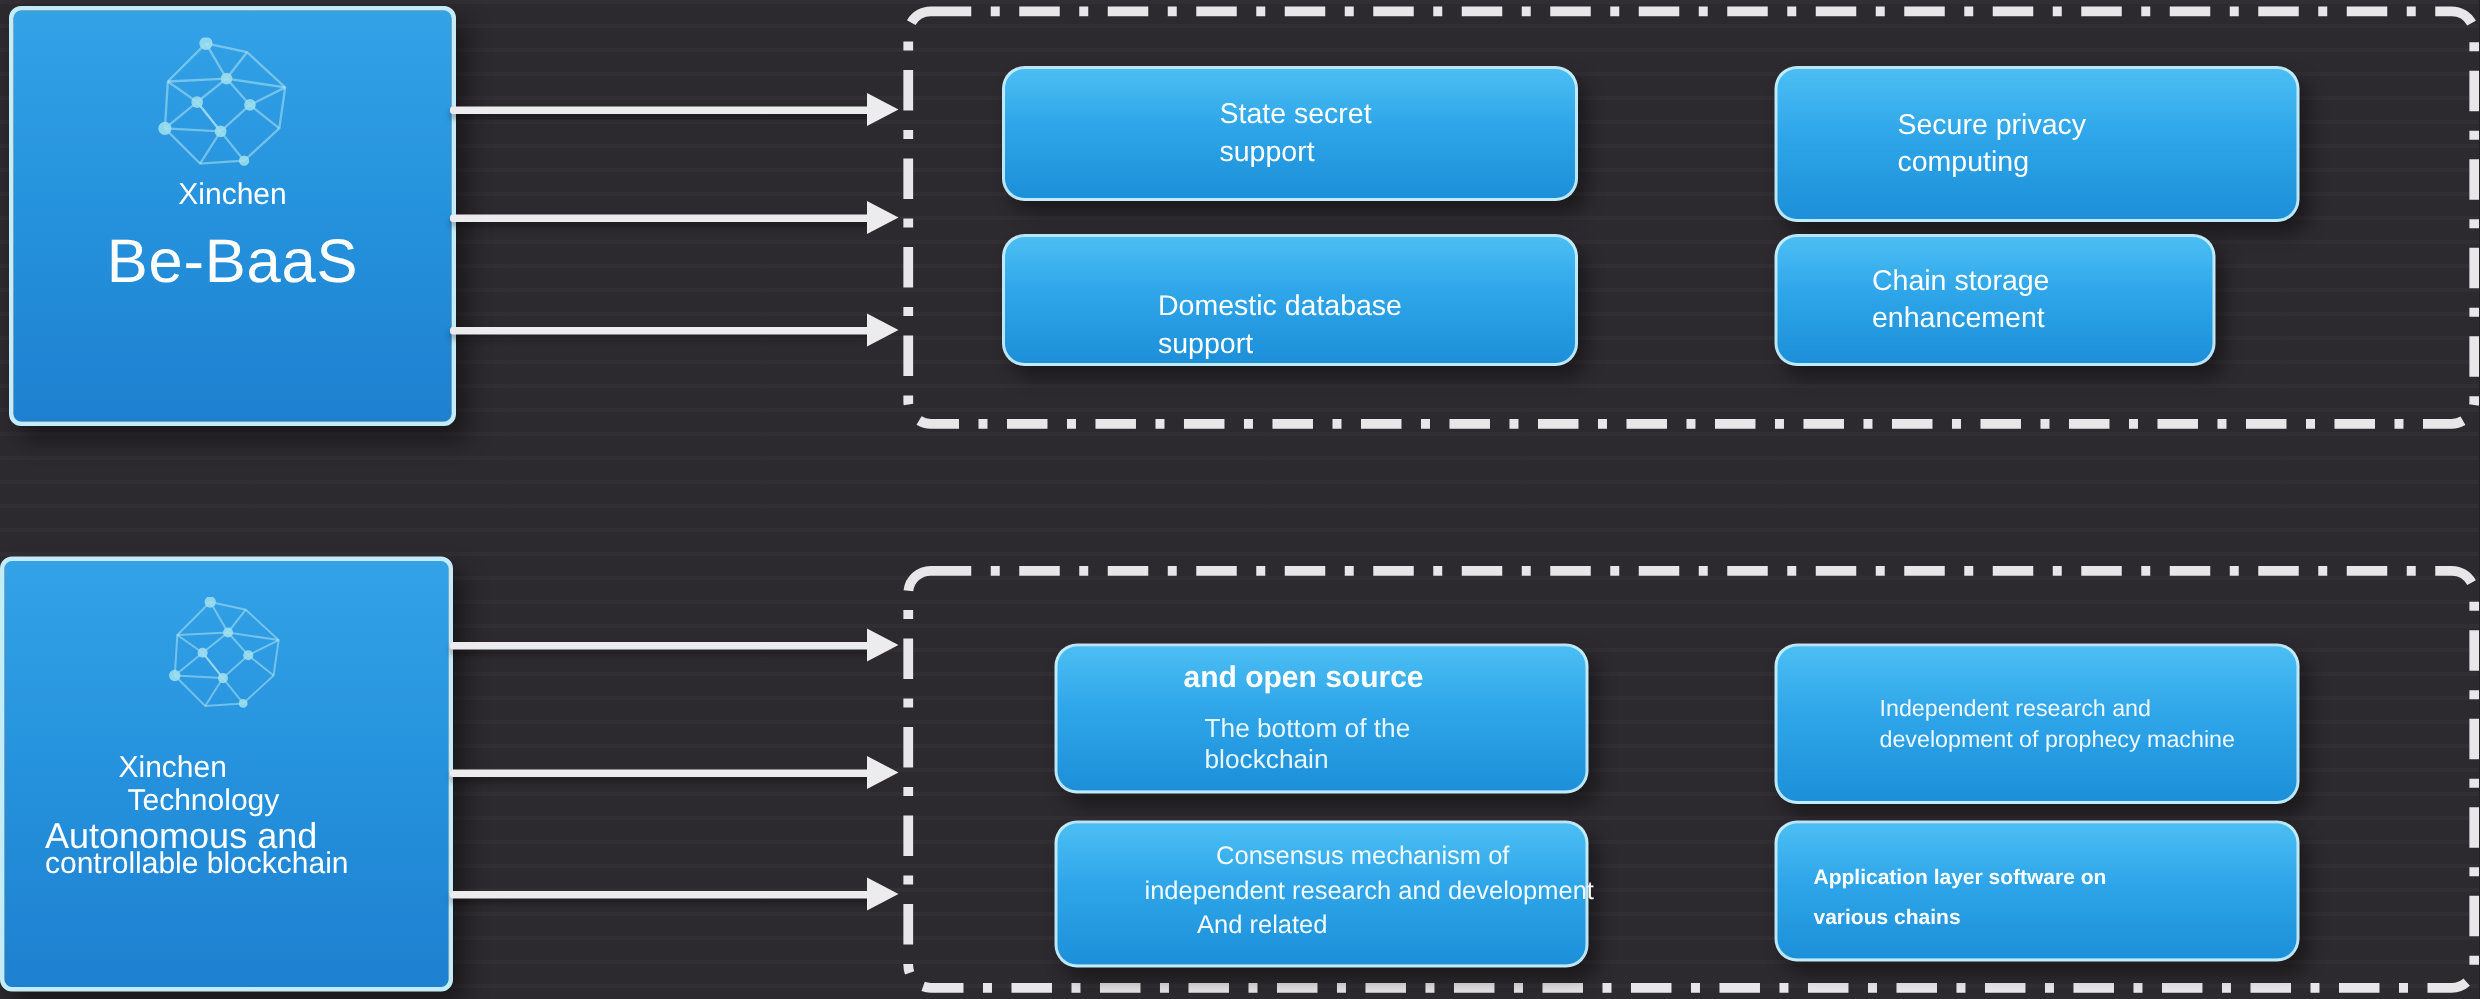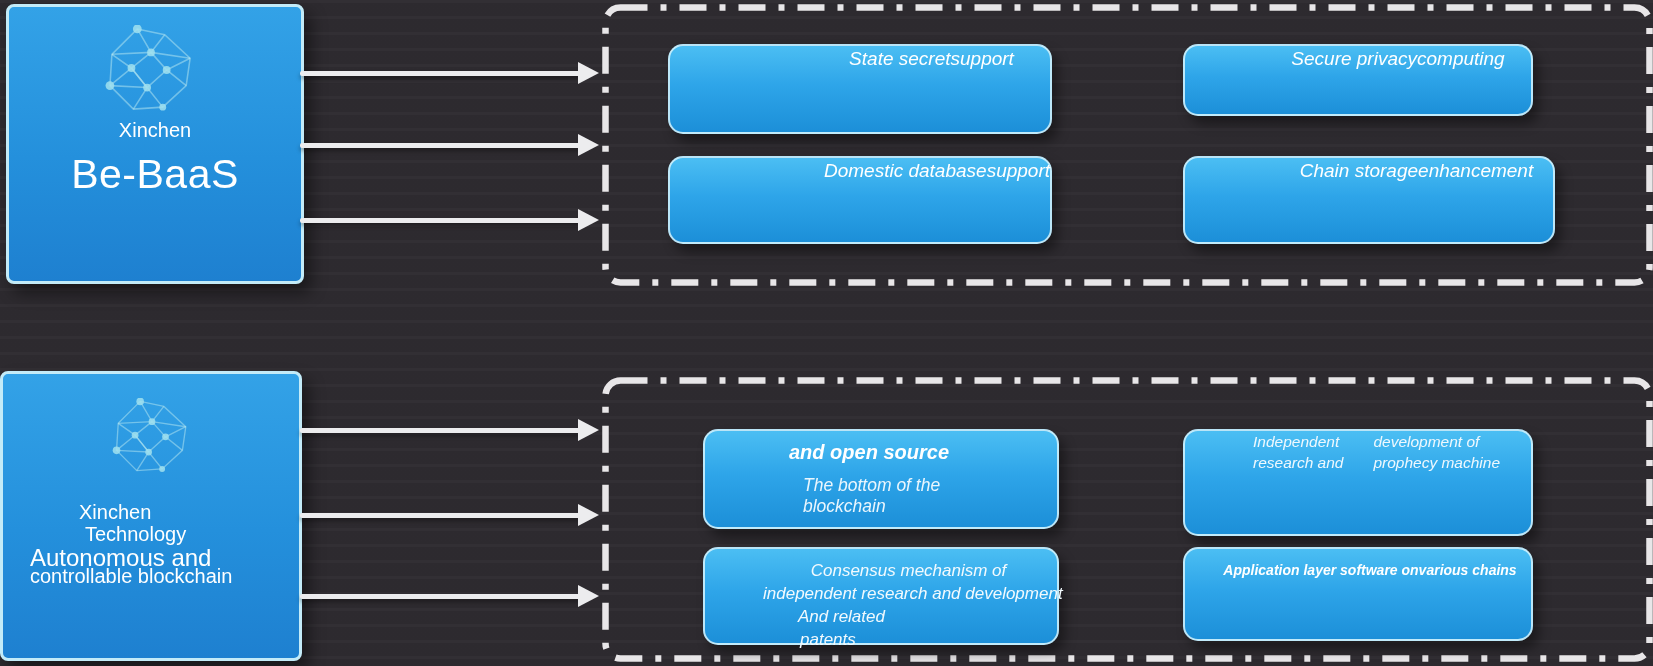--- a/index.html
+++ b/index.html
@@ -51,27 +51,27 @@
     border-bottom:11px solid transparent;
   }
 
   
   .feature {
     position:absolute;
     background:linear-gradient(180deg,#4bbef3 0%, #2ea5e9 45%, #1c8fd8 100%);
     border:2px solid rgba(214,243,252,0.85);
     border-radius:15px;
     box-shadow:6px 8px 12px rgba(0,0,0,0.4);
-    display:flex; flex-direction:row; justify-content:center;
-    font-size:19px; line-height:25px;font-style:italic;
+    display:flex; flex-direction:column; justify-content:center;
+    font-size:19px; line-height:25px;
   }
   #f1 { left:668px;  top:44px;  width:384px; height:90px; padding-left:143px; box-sizing:border-box; }
-  #f2 { left:1183px; top:44px;  width:350px; height:72px; padding-left:80px;  box-sizing:border-box; }
+  #f2 { left:1183px; top:44px;  width:350px; height:104px; padding-left:80px;  box-sizing:border-box; }
   #f3 { left:668px;  top:156px; width:384px; height:88px; padding-left:102px; box-sizing:border-box;justify-content:flex-end; }
-  #f4 { left:1183px; top:156px; width:372px; height:88px; padding-left:95px;  box-sizing:border-box; }
+  #f4 { left:1183px; top:156px; width:294px; height:88px; padding-left:63px;  box-sizing:border-box; }
 
   #c1 { left:703px;  top:429px; width:352px; height:96px; display:block; }
   #c2 { left:1183px; top:429px; width:350px; height:107px; padding-left:68px; box-sizing:border-box;
         font-size:15.5px; line-height:21px; color:#eef8fe; }
   #c3 { left:703px;  top:547px; width:352px; height:94px; display:block; font-size:17px; line-height:23px; color:#f2fafe; }
   #c4 { left:1183px; top:547px; width:350px; height:94px; padding-left:24px; padding-top:8px; box-sizing:border-box;
         font-size:14px; line-height:27px; font-weight:600; }
 
   #c1 .bold-block    { position:absolute; left:84px; top:8px;  font-size:20px; font-weight:700; line-height:26px; }
   #c1 .overlay-block { position:absolute; left:98px; top:44px; font-size:17.5px; line-height:21px; font-weight:400;
@@ -193,21 +193,20 @@
 
   <div class="feature" id="c2">
     <div>Independent research and</div>
     <div>development of prophecy machine</div>
   </div>
 
   <div class="feature" id="c3">
     <div class="l1">Consensus mechanism of</div>
     <div class="l2">independent research and development</div>
     <div class="l3">And related</div>
-    <div class="l4">patents</div>
   </div>
 
   <div class="feature" id="c4">
     <div>Application layer software on</div>
     <div>various chains</div>
   </div>
 
 </div>
 
 </body></html>

